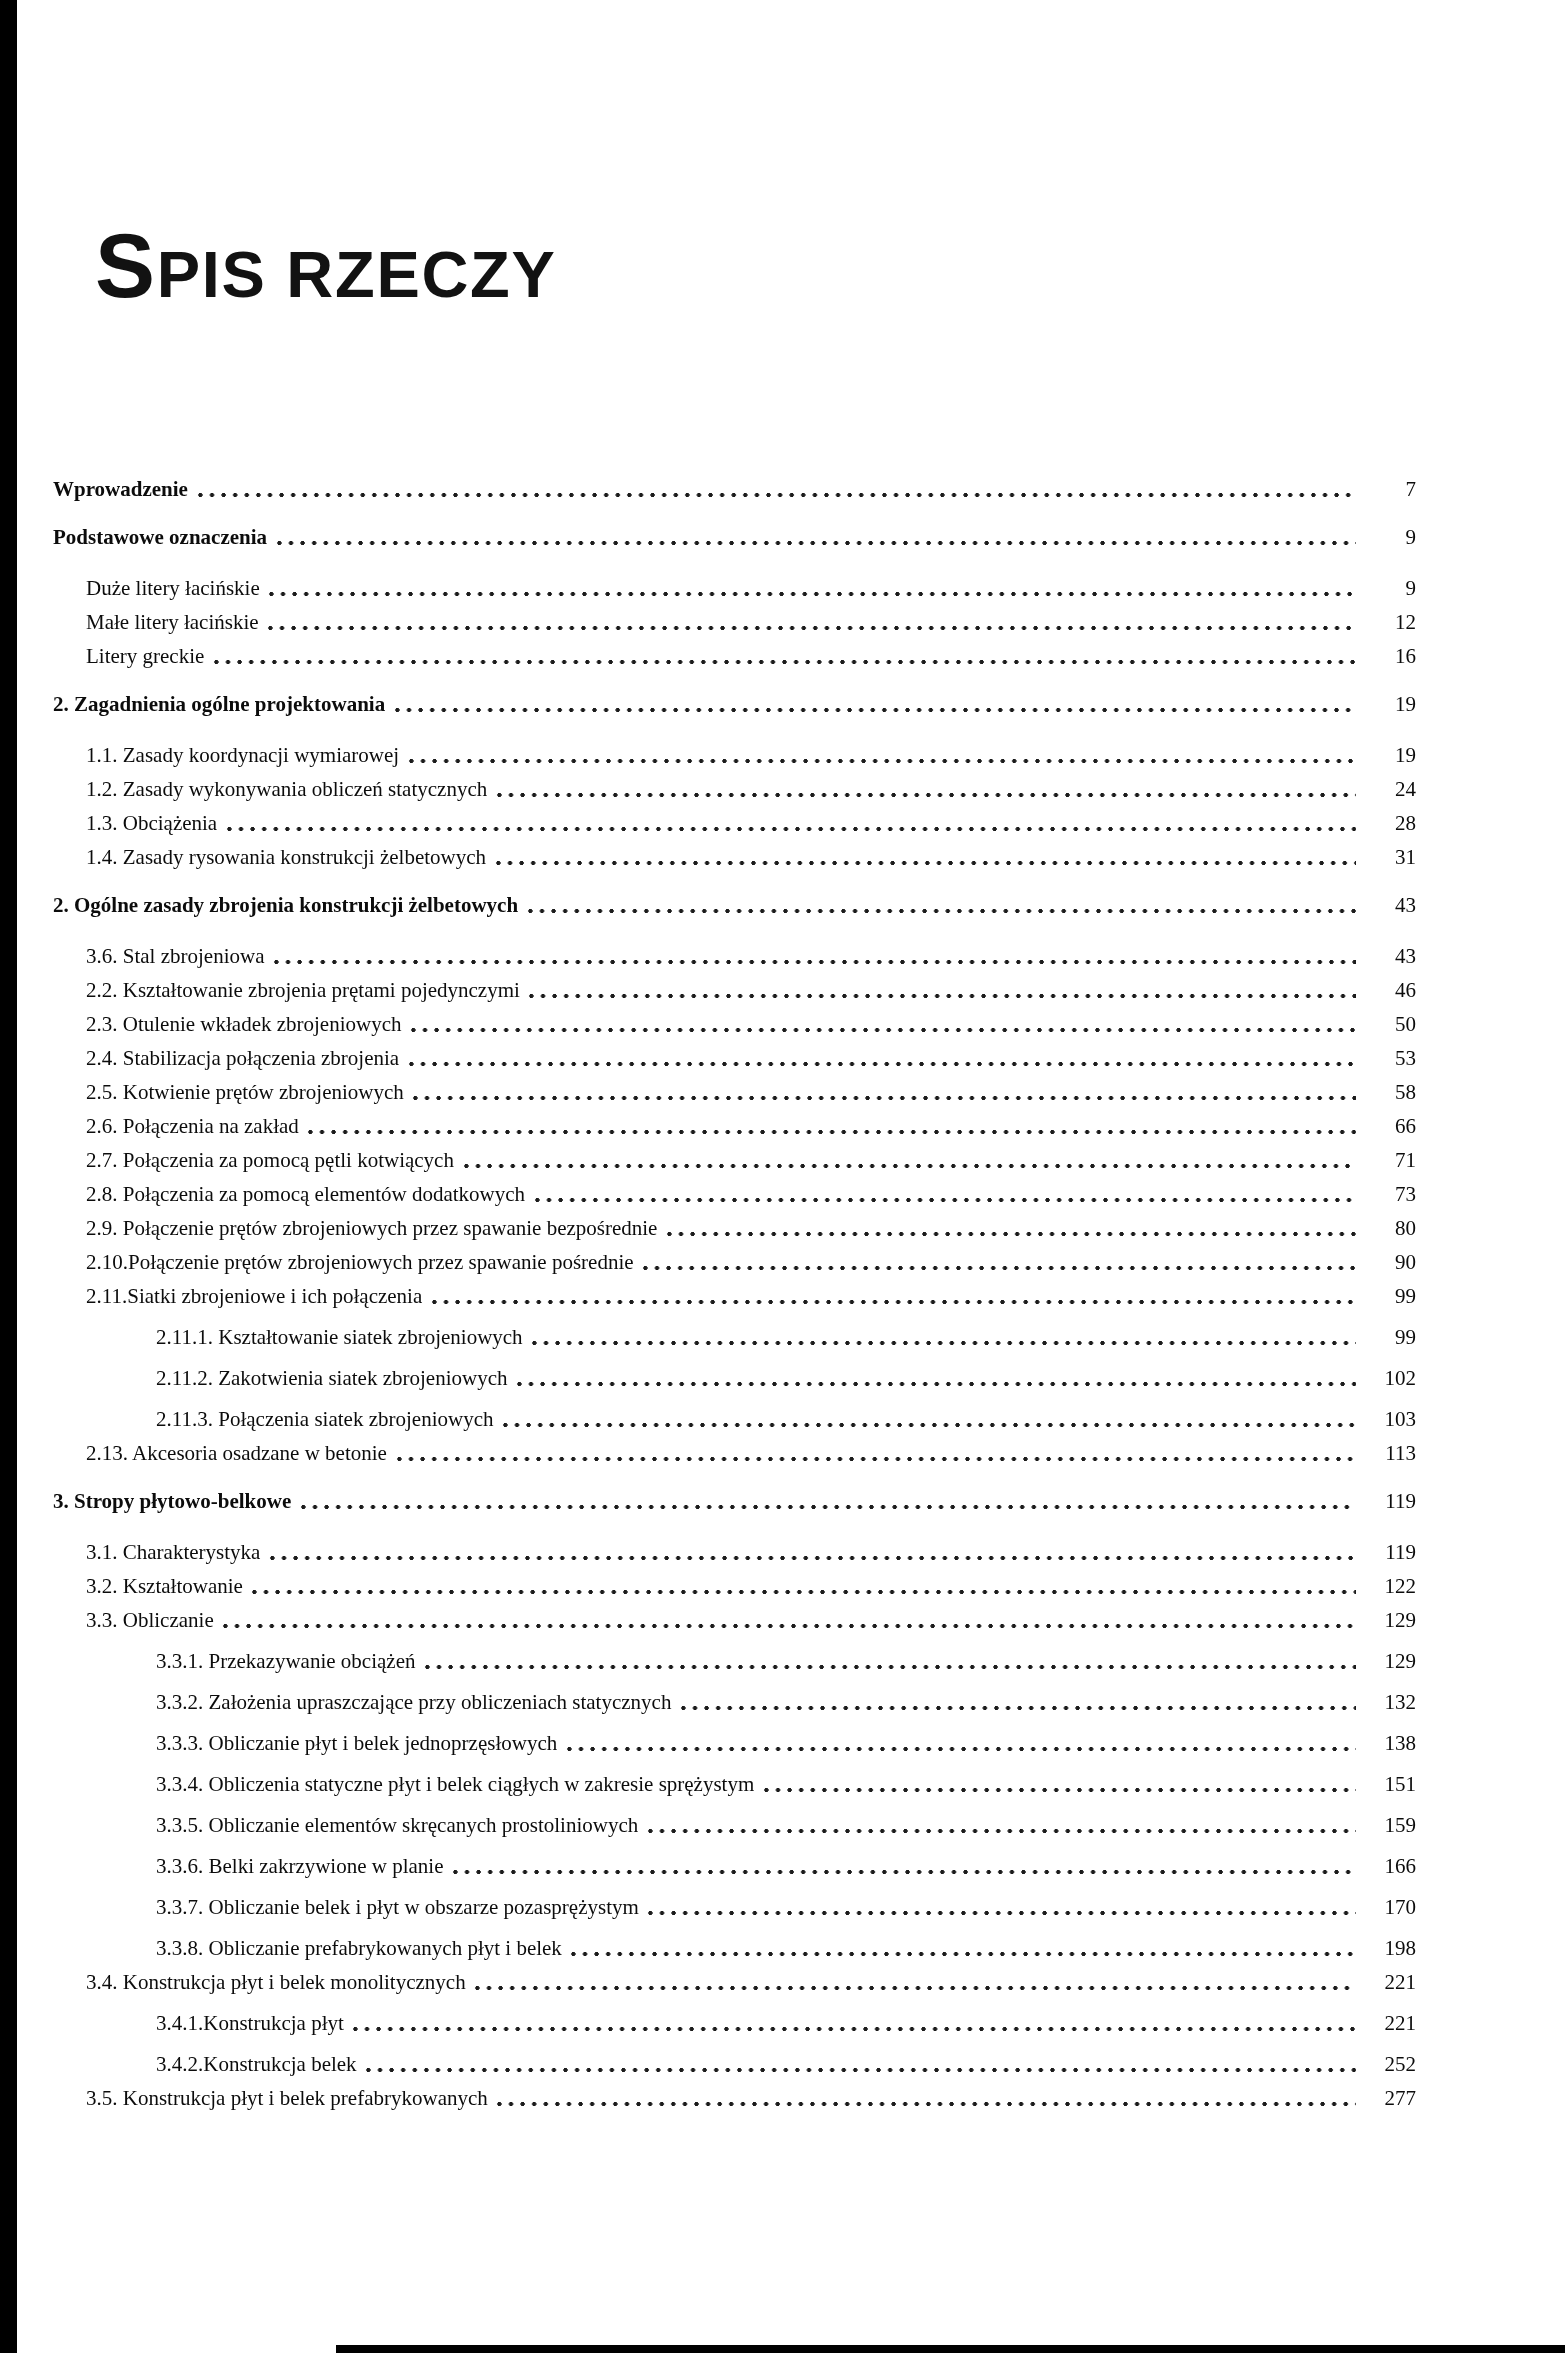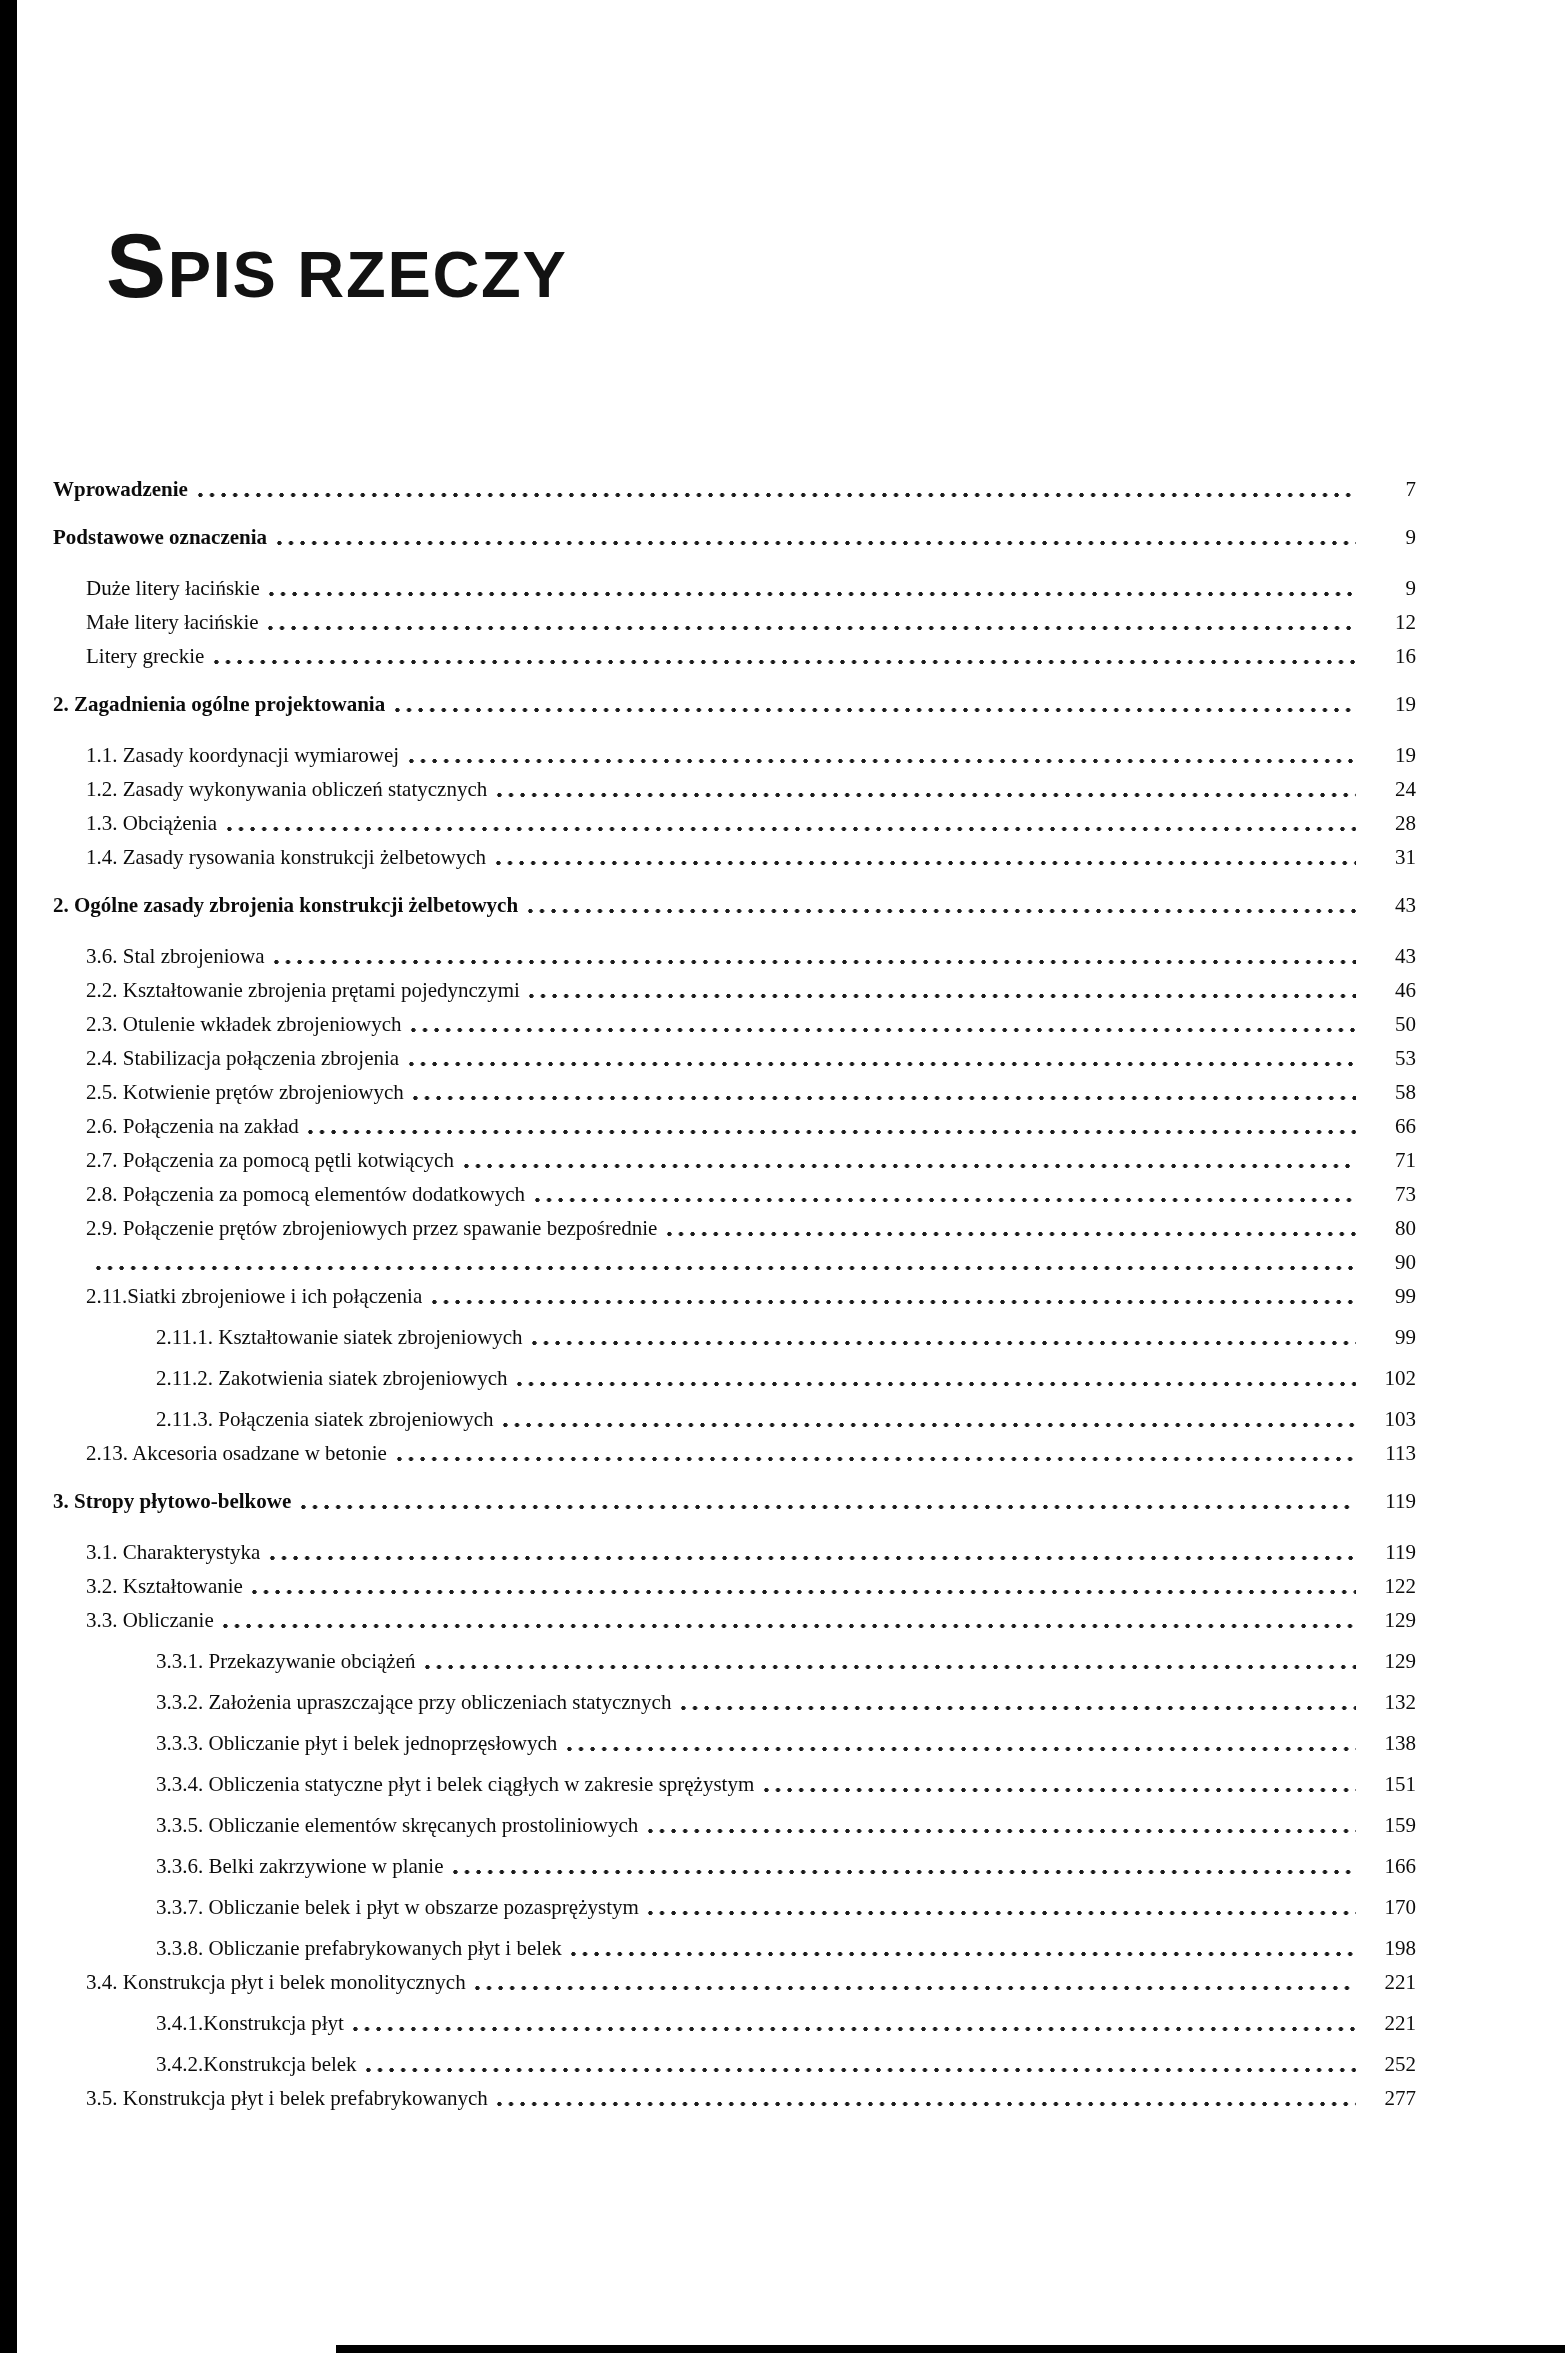--- a/index.html
+++ b/index.html
@@ -19,21 +19,20 @@
   .edge-bottom {
     position:absolute; left:336px; right:0; bottom:0; height:9.5px;
     background:#000;
   }
   
   .title {
     position:absolute; left:95px; top:221px;
     font-family:"Liberation Sans", sans-serif;
     font-weight:bold; color:#121212; letter-spacing:1.7px;
     white-space:nowrap;
-    margin-left:11px;
   }
   .title .initial { font-size:90px; line-height:1; }
   .title .rest    { font-size:65px;  line-height:1; }
   
   .toc {
     position:absolute; left:53px; top:472px; width:1363px;
   }
   .row {
     display:flex; align-items:baseline;
     font-size:21px; line-height:34px;
@@ -164,20 +163,21 @@
       <span class="label">2.8. Połączenia za pomocą elementów dodatkowych</span>
       <span class="dots"></span>
       <span class="pagenum">73</span>
     </div>
     <div class="row lvl1">
       <span class="label">2.9. Połączenie prętów zbrojeniowych przez spawanie bezpośrednie</span>
       <span class="dots"></span>
       <span class="pagenum">80</span>
     </div>
     <div class="row lvl1">
+      <span class="label">2.10.Połączenie prętów zbrojeniowych przez spawanie pośrednie</span>
       <span class="dots"></span>
       <span class="pagenum">90</span>
     </div>
     <div class="row lvl1">
       <span class="label">2.11.Siatki zbrojeniowe i ich połączenia</span>
       <span class="dots"></span>
       <span class="pagenum">99</span>
     </div>
     <div class="row lvl2">
       <span class="label">2.11.1. Kształtowanie siatek zbrojeniowych</span>

